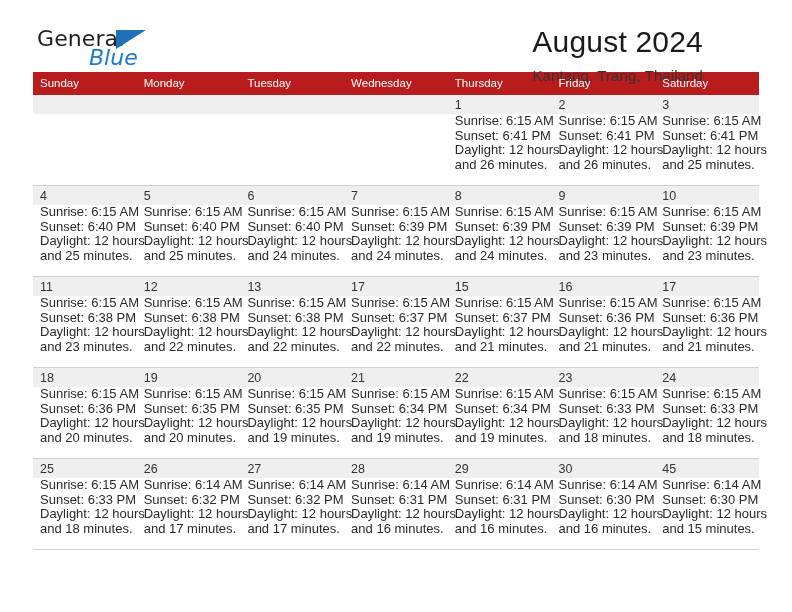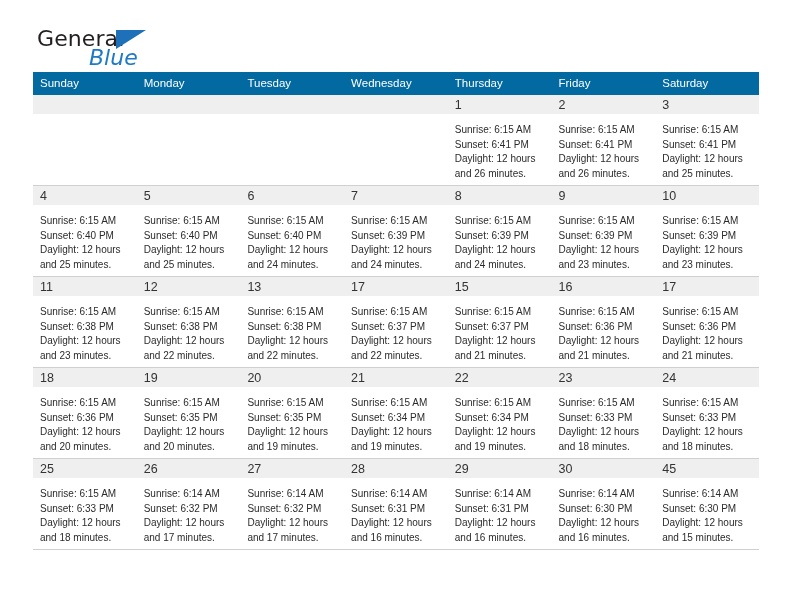--- a/index.html
+++ b/index.html
@@ -86,21 +86,21 @@
     letter-spacing: 0.1px;
   }
 
   
   .calendar {
     width: 726px;
     border-collapse: collapse;
     table-layout: fixed;
   }
   .calendar th {
-    background: #0369a1;
+    background: #b91c1c;
     color: #ffffff;
     font-size: 11.5px;
     font-weight: normal;
     text-align: left;
     padding: 5px 0 6px 7px;
     height: 20px;
     box-sizing: border-box;
   }
   .calendar td {
     vertical-align: top;
@@ -120,42 +120,46 @@
     padding: 3px 0 4px 7px;
     background: #efefef;
     height: 19px;
     box-sizing: border-box;
   }
   .cell-empty .daynum {
     background: #efefef;
     color: transparent;
   }
   .cell-body {
-    padding: 9px 8px 0 7px;
-    font-size: 10px;
+    padding: 0 8px 0 7px;
+    font-size: 13px;
     line-height: 14.6px;
     color: #2b2b2b;
   }
   .cell-body div {
     white-space: nowrap;
   }
   .col {
     width: 103.7px;
   }
 </style>
 </head>
 <body>
 
 <div class="page">
 
   <div class="header">
     <div class="brand">
       <span class="brand-general">General</span>
       <span class="brand-triangle"></span>
       <span class="brand-blue">Blue</span>
+    </div>
+    <div class="titles">
+      <div class="month-title">August 2024</div>
+      <div class="location-title">Kantang, Trang, Thailand</div>
     </div>
   </div>
 
   <table class="calendar">
     <colgroup>
       <col class="col">
         <col class="col">
         <col class="col">
         <col class="col">
       <col class="col">

